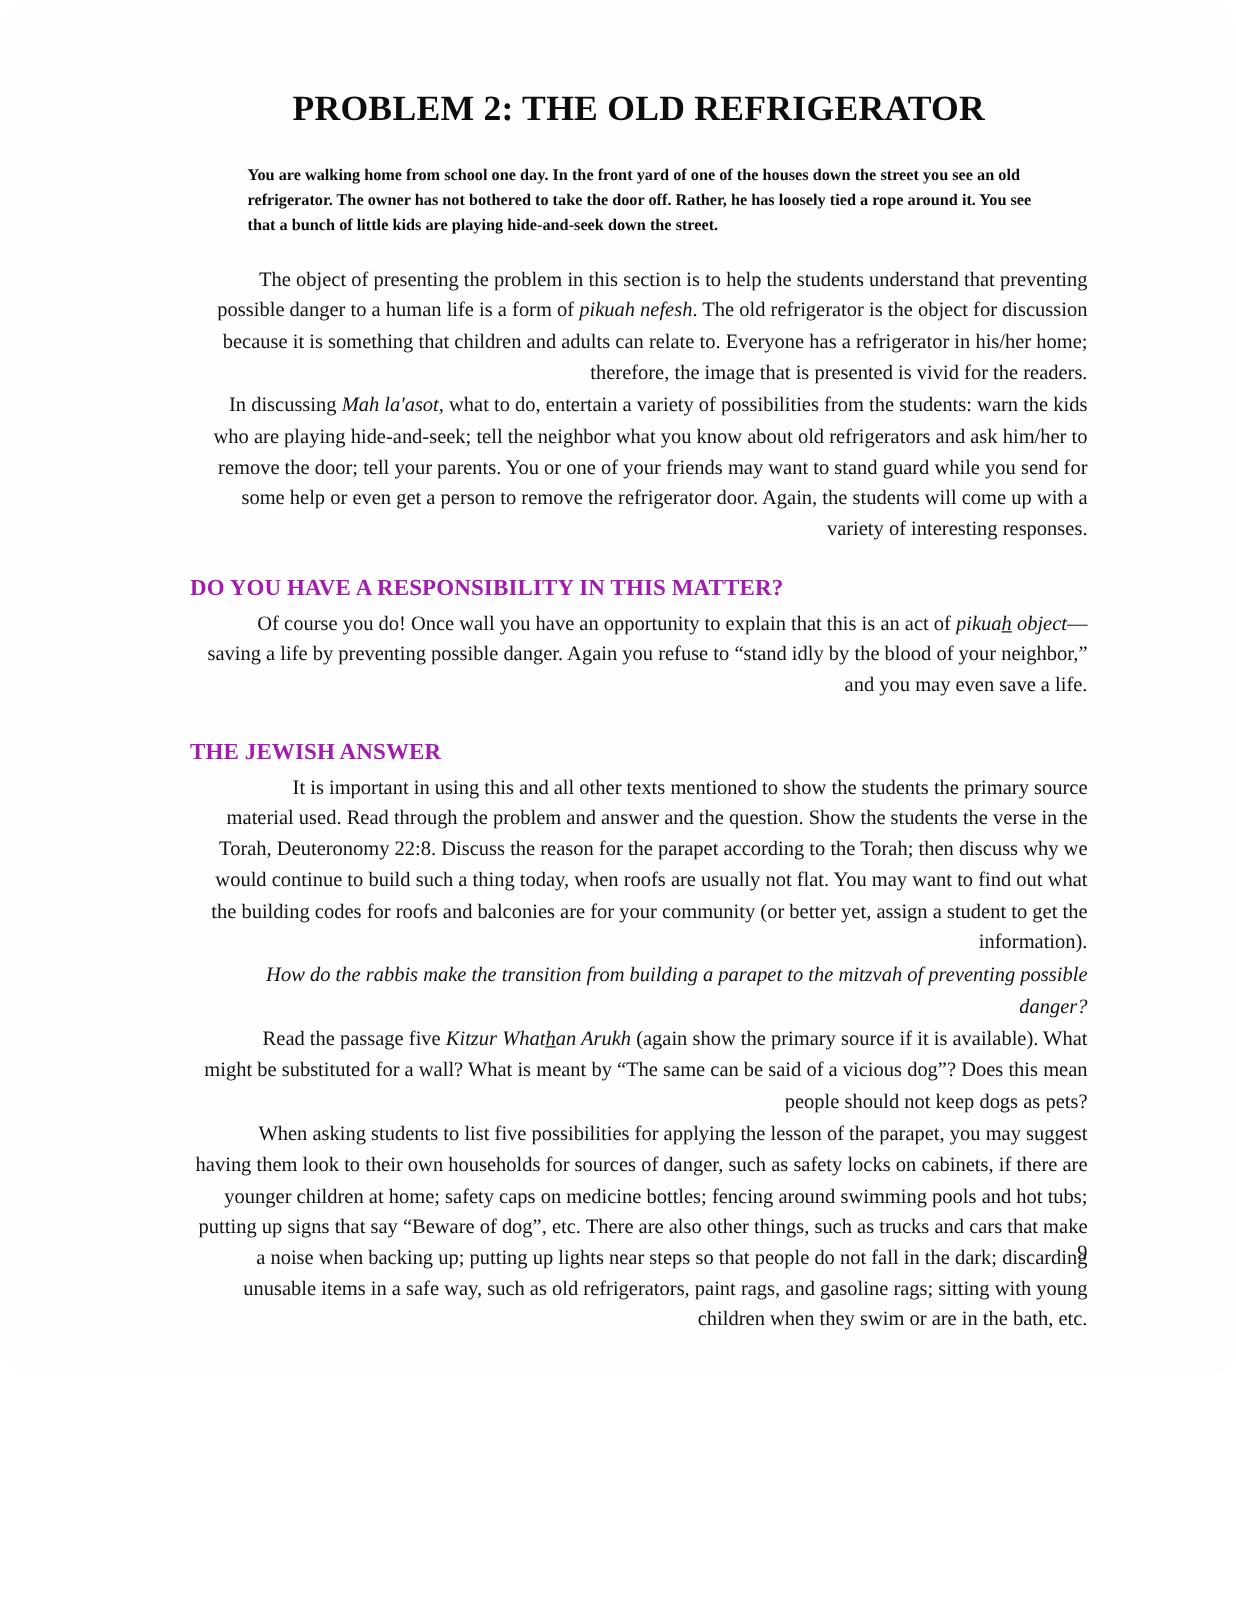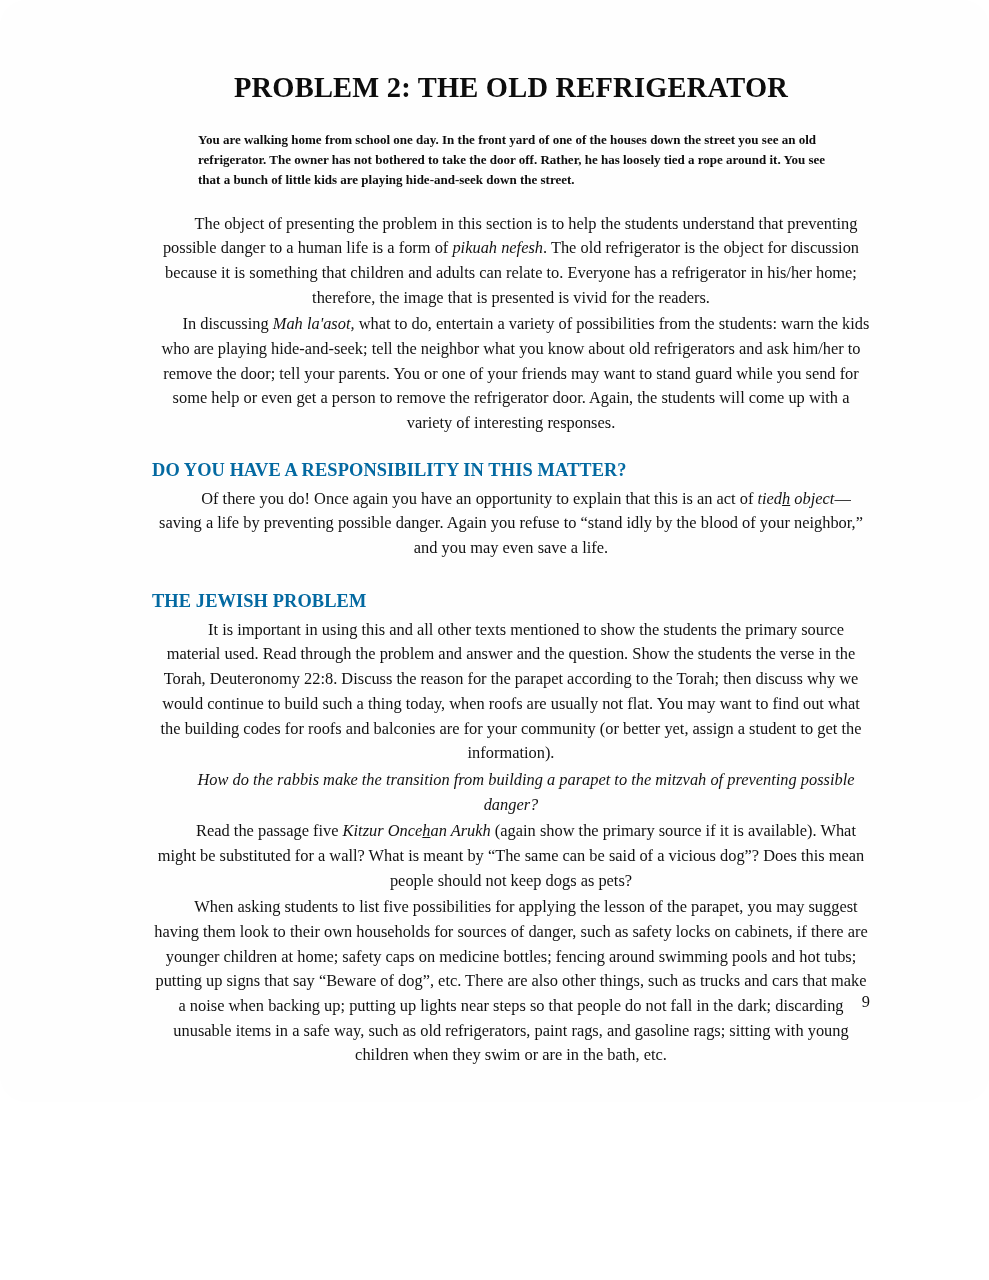--- a/index.html
+++ b/index.html
@@ -47,32 +47,32 @@
     margin: 0 0 22px 0;
     padding-left: 46px;
     padding-right: 24px;
     color: #0d0d0d;
   }
   p.body-par {
     font-size: 16.4px;
     line-height: 1.505;
     margin: 0 0 2px 0;
     text-indent: 30px;
-    text-align: center;
+    text-align: right;
     color: #121212;
   }
   .gap-after {
     margin-bottom: 20px !important;
   }
   h2.section-head {
     font-size: 18.4px;
     font-weight: bold;
     margin: 24px 0 6px 0;
     letter-spacing: 0.1px;
-    color: #0369a1;
+    color: #a21caf;
   }
   h2.section-head.second {
     margin-top: 30px;
   }
   em, .ital {
     font-style: italic;
   }
   .uline {
     text-decoration: underline;
   }
@@ -96,28 +96,28 @@
     <h1 class="page-title">PROBLEM 2: THE OLD REFRIGERATOR</h1>
 
     <div class="scenario">You are walking home from school one day. In the front yard of one of the houses down the street you see an old refrigerator. The owner has not bothered to take the door off. Rather, he has loosely tied a rope around it. You see that a bunch of little kids are playing hide-and-seek down the street.</div>
 
     <p class="body-par"><span>The object of presenting the problem in this section is to help the students understand that preventing possible danger to a human life is a form of </span><em>pikuah nefesh</em><span>. The old refrigerator is the object for discussion because it is something that children and adults can relate to. Everyone has a refrigerator in his/her home; therefore, the image that is presented is vivid for the readers.</span></p>
 
     <p class="body-par gap-after"><span>In discussing </span><em>Mah la'asot,</em><span> what to do, entertain a variety of possibilities from the students: warn the kids who are playing hide-and-seek; tell the neighbor what you know about old refrigerators and ask him/her to remove the door; tell your parents. You or one of your friends may want to stand guard while you send for some help or even get a person to remove the refrigerator door. Again, the students will come up with a variety of interesting responses.</span></p>
 
     <h2 class="section-head">DO YOU HAVE A RESPONSIBILITY IN THIS MATTER?</h2>
 
-    <p class="body-par gap-after"><span>Of there you do! Once again you have an opportunity to explain that this is an act of </span><em><span>tied</span><span class="uline">h</span><span> object</span></em><span>—saving a life by preventing possible danger. Again you refuse to “stand idly by the blood of your neighbor,” and you may even save a life.</span></p>
+    <p class="body-par gap-after"><span>Of course you do! Once wall you have an opportunity to explain that this is an act of </span><em><span>pikua</span><span class="uline">h</span><span> object</span></em><span>—saving a life by preventing possible danger. Again you refuse to “stand idly by the blood of your neighbor,” and you may even save a life.</span></p>
 
-    <h2 class="section-head second">THE JEWISH PROBLEM</h2>
+    <h2 class="section-head second">THE JEWISH ANSWER</h2>
 
     <p class="body-par">It is important in using this and all other texts mentioned to show the students the primary source material used. Read through the problem and answer and the question. Show the students the verse in the Torah, Deuteronomy 22:8. Discuss the reason for the parapet according to the Torah; then discuss why we would continue to build such a thing today, when roofs are usually not flat. You may want to find out what the building codes for roofs and balconies are for your community (or better yet, assign a student to get the information).</p>
 
     <p class="body-par par-italic">How do the rabbis make the transition from building a parapet to the mitzvah of preventing possible danger?</p>
 
-    <p class="body-par"><span>Read the passage five </span><em><span>Kitzur Once</span><span class="uline">h</span><span>an Arukh</span></em><span> (again show the primary source if it is available). What might be substituted for a wall? What is meant by “The same can be said of a vicious dog”? Does this mean people should not keep dogs as pets?</span></p>
+    <p class="body-par"><span>Read the passage five </span><em><span>Kitzur What</span><span class="uline">h</span><span>an Arukh</span></em><span> (again show the primary source if it is available). What might be substituted for a wall? What is meant by “The same can be said of a vicious dog”? Does this mean people should not keep dogs as pets?</span></p>
 
     <p class="body-par">When asking students to list five possibilities for applying the lesson of the parapet, you may suggest having them look to their own households for sources of danger, such as safety locks on cabinets, if there are younger children at home; safety caps on medicine bottles; fencing around swimming pools and hot tubs; putting up signs that say “Beware of dog”, etc. There are also other things, such as trucks and cars that make a noise when backing up; putting up lights near steps so that people do not fall in the dark; discarding unusable items in a safe way, such as old refrigerators, paint rags, and gasoline rags; sitting with young children when they swim or are in the bath, etc.</p>
 
   </div>
 
   <div class="page-number">9</div>
 </div>
 
 </body></html>

